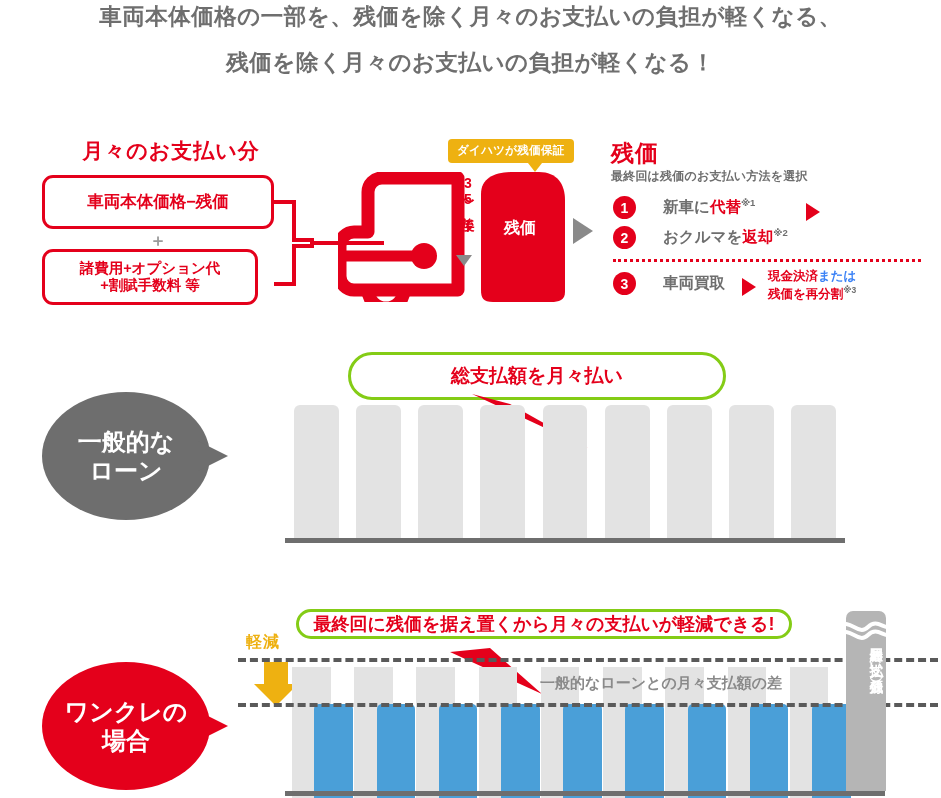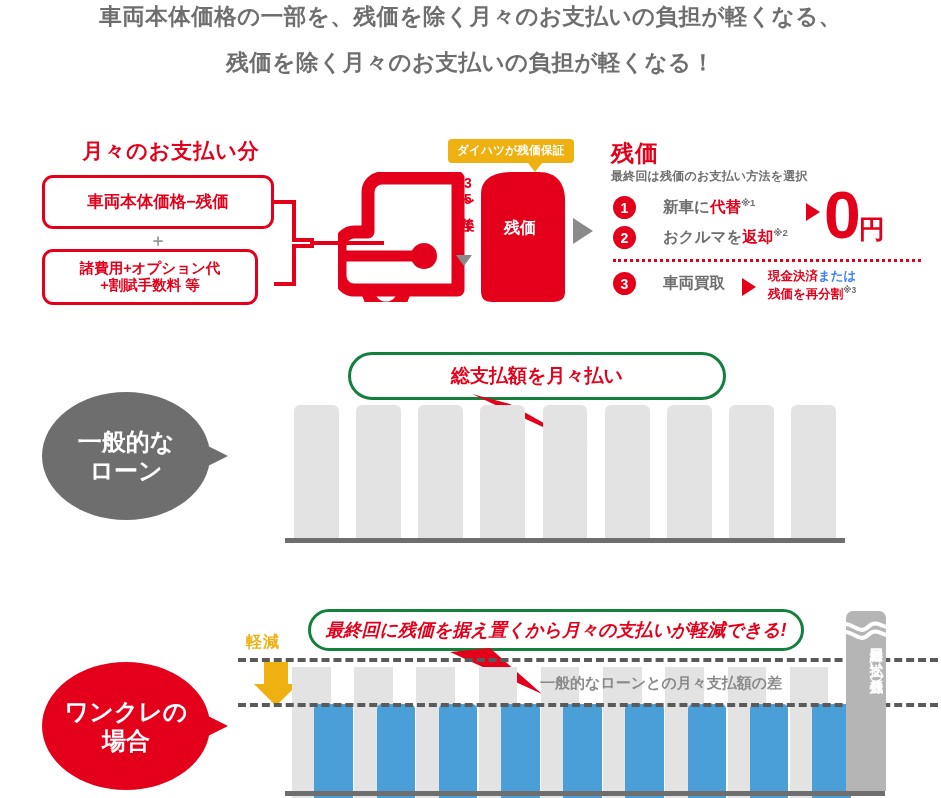--- a/index.html
+++ b/index.html
@@ -220,41 +220,40 @@
   .bubble-tail {
     width: 0; height: 0;
     border-top: 15px solid transparent;
     border-bottom: 15px solid transparent;
   }
   .tail-gray { left: 198px; top: 441px; border-left: 30px solid #6e6e6e; }
   .tail-red  { left: 198px; top: 711px; border-left: 30px solid #e4001b; }
 
   
   .callout {
-    border: 3px solid #15803d;
+    border: 3px solid #84cc16;
     border-radius: 26px;
     background: #ffffff;
     color: #e4001b;
     font-weight: bold;
     display: flex;
     align-items: center;
     justify-content: center;
     box-sizing: border-box;
     text-align: center;
   }
   .callout-top {
     left: 348px; top: 352px;
     width: 378px; height: 48px;
     font-size: 19px;
   }
   .callout-bottom {
-    left: 308px; top: 609px;
-    width: 496px; height: 42px;
+    left: 296px; top: 609px;
+    width: 496px; height: 30px;
     font-size: 18px;
-    font-style: italic;
   }
 
   
   .baseline {
     height: 5px;
     background: #6e6e6e;
   }
   .bar-gray {
     position: absolute;
     background: #e3e3e3;
@@ -364,23 +363,20 @@
 
   <div class="abs opt-row opt2">
     <div class="opt-num">2</div>
     <div class="opt-text">
       <span>おクルマを</span><span class="hl">返却</span><span class="note">※2</span>
     </div>
   </div>
 
   <div class="abs tri-red arrow12"></div>
 
-  <div class="abs zero-yen">
-    <span class="zero">0</span><span class="yen">円</span>
-  </div>
 
   <div class="abs dot-sep"></div>
 
   <div class="abs opt-row opt3">
     <div class="opt-num">3</div>
     <div class="opt-text">車両買取</div>
   </div>
 
   <div class="abs tri-red opt3-arrow"></div>
 

